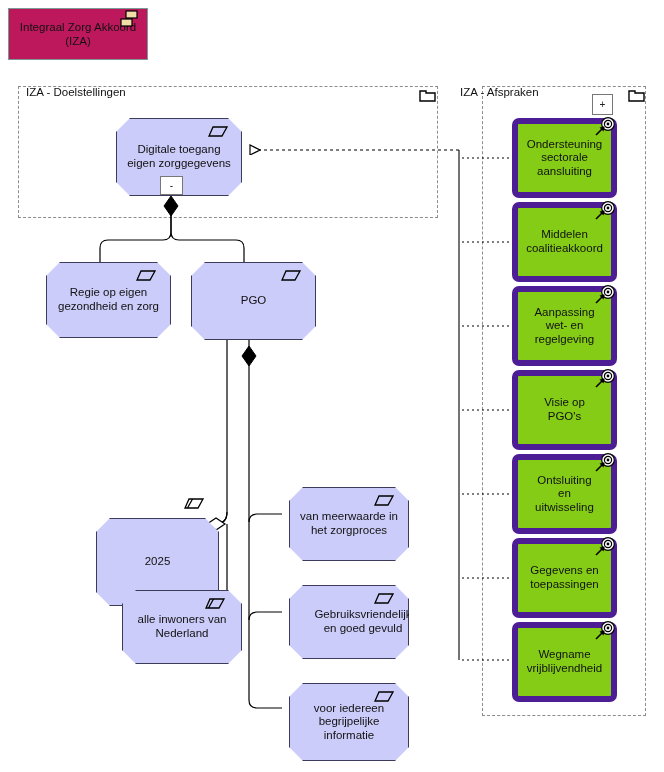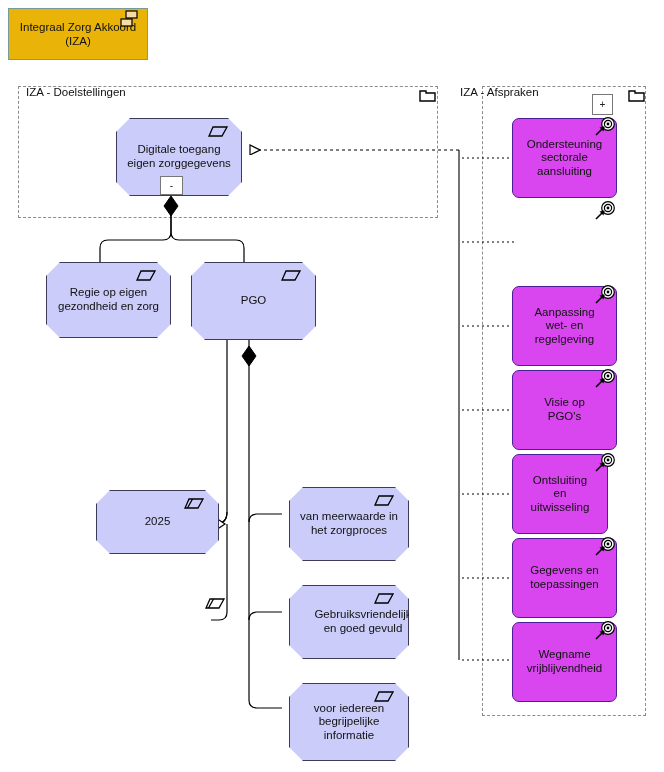--- a/index.html
+++ b/index.html
@@ -14,28 +14,28 @@
   .node .lbl{position:relative;z-index:2;padding:0 10px;}
 
   
   .outcome{background:#ccccfa;border:1px solid #3c3c5a;font-size:11.5px;
            -webkit-clip-path:polygon(14px 0,calc(100% - 14px) 0,100% 14px,100% calc(100% - 14px),
                         calc(100% - 14px) 100%,14px 100%,0 calc(100% - 14px),0 14px);
            clip-path:polygon(14px 0,calc(100% - 14px) 0,100% 14px,100% calc(100% - 14px),
                         calc(100% - 14px) 100%,14px 100%,0 calc(100% - 14px),0 14px);margin-left:8px;}
 
   
-  .goal{background:#d946ef;border:1px solid #4c1d95;border-radius:7px;font-size:11.5px;}
+  .goal{background:#84cc16;border:6px solid #4c1d95;border-radius:7px;font-size:11.5px;}
 
   
   .group{position:absolute;border:1.4px dashed #8c8c8c;box-sizing:border-box;background:transparent;}
   .group-title{position:absolute;font-size:11.5px;color:#111;white-space:nowrap;}
 
   
-  .grouping{position:absolute;background:#eab308;border:1px solid #7a9a96;
+  .grouping{position:absolute;background:#be185d;border:1px solid #7a9a96;
             font-size:11.5px;display:flex;align-items:center;justify-content:center;
             text-align:center;line-height:1.25;box-sizing:border-box;}
 
   
   .minibox{position:absolute;background:#ffffff;border:1px solid #777;
            font-size:10px;display:flex;align-items:center;justify-content:center;
            color:#222;box-sizing:border-box;}
   .icon{position:absolute;pointer-events:none;}
 </style>
 </head>
@@ -137,21 +137,21 @@
 
   <div class="node outcome" style="left:183px;top:262px;width:125px;height:78px;">
     <span class="lbl">PGO</span>
   </div>
   <div class="icon" style="left:281px;top:268px;">
     <svg width="20" height="12" viewBox="0 0 20 12">
       <path d="M5 1 L19 1 L14 10 L1 10 Z" fill="none" stroke="#000" stroke-width="1.3"></path>
     </svg>
   </div>
 
-  <div class="node outcome" style="left:88px;top:490px;width:123px;height:64px;">
+  <div class="node outcome" style="left:88px;top:518px;width:123px;height:88px;">
     <span class="lbl">2025</span>
   </div>
   <div class="icon" style="left:184px;top:496px;">
     <svg width="22" height="12" viewBox="0 0 22 12">
       <path d="M5 1 L19 1 L14 10 L1 10 Z" fill="none" stroke="#000" stroke-width="1.3"></path>
       <path d="M8.5 1 L3.5 10" fill="none" stroke="#000" stroke-width="1.3"></path>
     </svg>
   </div>
 
   <div class="node outcome" style="left:281px;top:487px;width:120px;height:74px;">
@@ -159,20 +159,26 @@
       <span>van meerwaarde in</span><br>
       <span>het zorgproces</span>
     </span>
   </div>
   <div class="icon" style="left:374px;top:493px;">
     <svg width="20" height="12" viewBox="0 0 20 12">
       <path d="M5 1 L19 1 L14 10 L1 10 Z" fill="none" stroke="#000" stroke-width="1.3"></path>
     </svg>
   </div>
 
+  <div class="node outcome" style="left:114px;top:590px;width:120px;height:74px;">
+    <span class="lbl">
+      <span>alle inwoners van</span><br>
+      <span>Nederland</span>
+    </span>
+  </div>
   <div class="icon" style="left:205px;top:596px;">
     <svg width="22" height="12" viewBox="0 0 22 12">
       <path d="M5 1 L19 1 L14 10 L1 10 Z" fill="none" stroke="#000" stroke-width="1.3"></path>
       <path d="M8.5 1 L3.5 10" fill="none" stroke="#000" stroke-width="1.3"></path>
     </svg>
   </div>
 
   <div class="node outcome" style="left:281px;top:585px;width:120px;height:74px;padding-left:28px;">
     <span class="lbl">
       <span>Gebruiksvriendelijk</span><br>
@@ -208,20 +214,26 @@
   <div class="icon" style="left:594px;top:117px;">
     <svg width="22" height="20" viewBox="0 0 22 20">
       <circle cx="14" cy="7" r="6.3" fill="#fff" stroke="#000" stroke-width="1.2"></circle>
       <circle cx="14" cy="7" r="3.6" fill="#fff" stroke="#000" stroke-width="1.2"></circle>
       <circle cx="14" cy="7" r="1.4" fill="#000"></circle>
       <path d="M2 18 L10 10" stroke="#000" stroke-width="1.6"></path>
       <path d="M10.5 9.5 L5.5 10.5 L9.5 14.5 Z" fill="#000"></path>
     </svg>
   </div>
 
+  <div class="node goal" style="left:512px;top:202px;width:105px;height:80px;">
+    <span class="lbl">
+      <span>Middelen</span><br>
+      <span>coalitieakkoord</span>
+    </span>
+  </div>
   <div class="icon" style="left:594px;top:201px;">
     <svg width="22" height="20" viewBox="0 0 22 20">
       <circle cx="14" cy="7" r="6.3" fill="#fff" stroke="#000" stroke-width="1.2"></circle>
       <circle cx="14" cy="7" r="3.6" fill="#fff" stroke="#000" stroke-width="1.2"></circle>
       <circle cx="14" cy="7" r="1.4" fill="#000"></circle>
       <path d="M2 18 L10 10" stroke="#000" stroke-width="1.6"></path>
       <path d="M10.5 9.5 L5.5 10.5 L9.5 14.5 Z" fill="#000"></path>
     </svg>
   </div>
 
@@ -251,21 +263,21 @@
   <div class="icon" style="left:594px;top:369px;">
     <svg width="22" height="20" viewBox="0 0 22 20">
       <circle cx="14" cy="7" r="6.3" fill="#fff" stroke="#000" stroke-width="1.2"></circle>
       <circle cx="14" cy="7" r="3.6" fill="#fff" stroke="#000" stroke-width="1.2"></circle>
       <circle cx="14" cy="7" r="1.4" fill="#000"></circle>
       <path d="M2 18 L10 10" stroke="#000" stroke-width="1.6"></path>
       <path d="M10.5 9.5 L5.5 10.5 L9.5 14.5 Z" fill="#000"></path>
     </svg>
   </div>
 
-  <div class="node goal" style="left:512px;top:454px;width:96px;height:80px;">
+  <div class="node goal" style="left:512px;top:454px;width:105px;height:80px;">
     <span class="lbl">
       <span>Ontsluiting</span><br>
       <span>en uitwisseling</span>
     </span>
   </div>
   <div class="icon" style="left:594px;top:453px;">
     <svg width="22" height="20" viewBox="0 0 22 20">
       <circle cx="14" cy="7" r="6.3" fill="#fff" stroke="#000" stroke-width="1.2"></circle>
       <circle cx="14" cy="7" r="3.6" fill="#fff" stroke="#000" stroke-width="1.2"></circle>
       <circle cx="14" cy="7" r="1.4" fill="#000"></circle>

